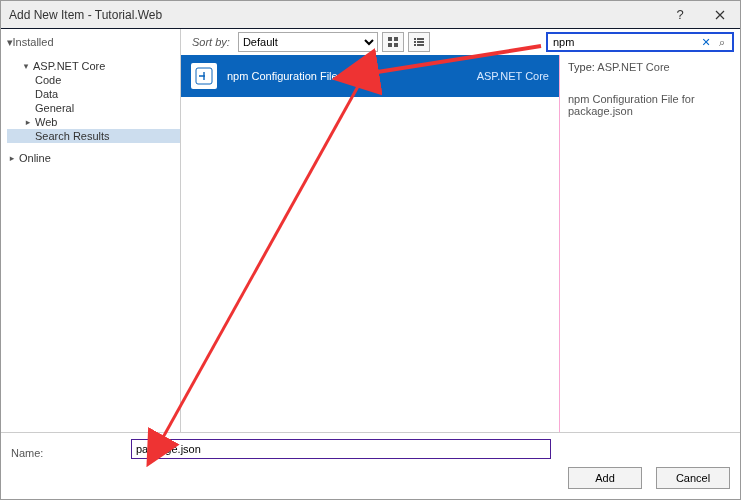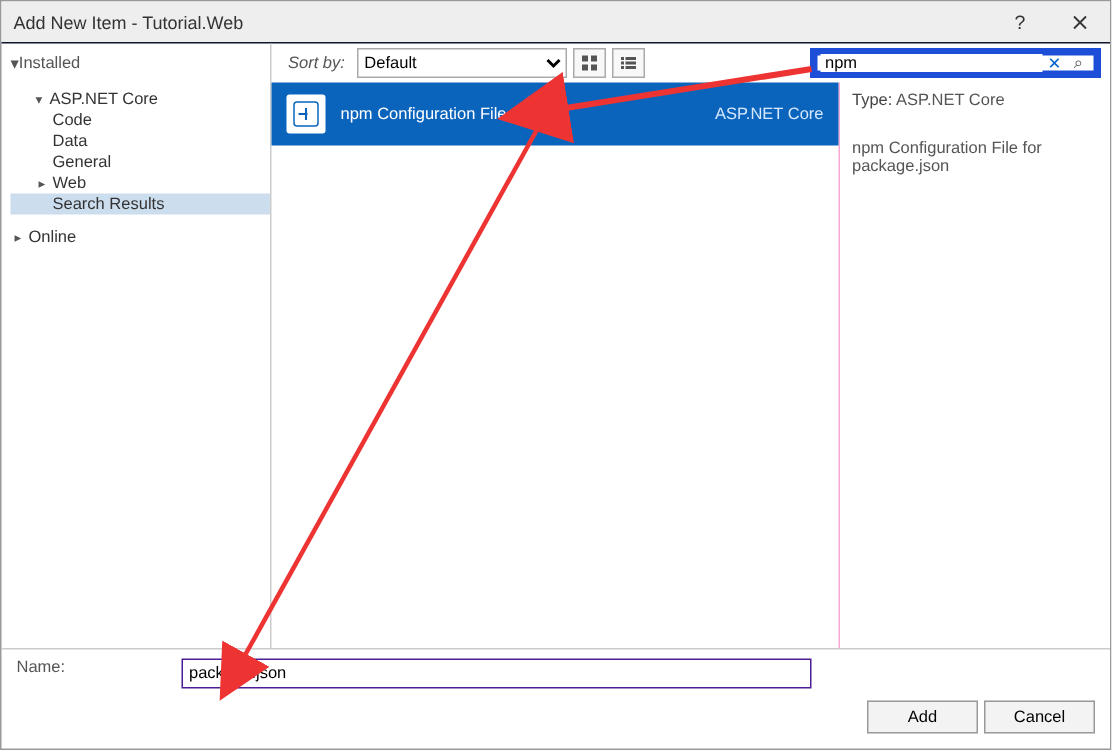--- a/index.html
+++ b/index.html
@@ -6,43 +6,43 @@
   body { background: #fff; }
   .window { width: 741px; height: 500px; border: 1px solid #999; background: #fff; display: flex; flex-direction: column; position: relative; }
   .titlebar { height: 28px; border-bottom: 1px solid #0f172a; display: flex; align-items: center; padding-left: 8px; font-size: 12px; color: #333; background: #eee; }
   .titlebar .spacer { flex: 1; }
   .titlebar .ctrl { width: 40px; height: 28px; display: flex; align-items: center; justify-content: center; font-size: 13px; color: #333; }
   .toolbar { height: 26px; display: flex; align-items: center; padding: 0 6px 0 0; font-size: 11px; color: #555; gap: 4px; }
   .toolbar .sidebar-top { width: 180px; padding-left: 6px; display:flex; align-items:center; height:100%; border-right:1px solid #ccc; }
   .sortlbl { margin-left: 7px; margin-right: 4px; font-style: italic; }
   .sortsel { width: 140px; height: 20px; font-size: 11px; border: 1px solid #aaa; background: #fff; }
   .viewbtn { width: 22px; height: 20px; border: 1px solid #aaa; display:flex; align-items:center; justify-content:center; background:#f8f8f8; }
-  .searchbox { flex: 0 0 170px; margin-left: auto; height: 20px; border: 5px solid #1d4ed8; display:flex; align-items:center; padding: 0 2px; }
+  .searchbox { flex: 0 0 170px; margin-left: auto; height: 20px; border: 2px solid #1d4ed8; display:flex; align-items:center; padding: 0 2px; }
   .searchbox input { border:none; outline:none; flex:1; font-size:11px; padding:0 3px; }
   .clrsearch, .srchicn { width:16px; text-align:center; font-size:11px; color:#555; }
   .clrsearch { color:#0066cc; }
   .main { flex: 1; display: flex; min-height: 0; }
   .sidebar { width: 180px; border-right: 1px solid #ccc; font-size: 11px; color: #333; padding: 4px 0 0 6px; }
   .tree-item { padding: 1px 0; display:flex; align-items:center; gap:2px; }
   .tree-item .tw { width:10px; display:inline-block; text-align:center; color:#555; font-size:9px; }
   .tree-item.sel { background:#cde; }
   .ind1 { padding-left: 14px; }
   .ind2 { padding-left: 28px; }
   .center { flex:1; border-right:1px solid #f9a8d4; position:relative; }
   .template { height:42px; background:#0a64bc; color:#fff; display:flex; align-items:center; font-size:11px; padding:0 10px; gap:10px; position:relative; }
   .template .icn { width:26px; height:26px; background:#fff; border-radius:2px; display:flex; align-items:center; justify-content:center; }
   .template .name { flex:1; }
   .template .tag { color:#d7e8ff; font-size:11px; }
   .details { width:180px; font-size:11px; color:#555; padding:6px 8px; }
   .details .lbl { font-weight:normal; color:#444; }
   .footer { border-top:1px solid #ccc; padding:6px 10px 10px 10px; display:flex; flex-direction:column; gap:8px; font-size:11px; }
-  .namerow { display:flex; align-items:flex-start; }
+  .namerow { display:flex; align-items:flex-end; gap:10px; }
   .namerow label { width:110px; color:#555; }
   .namerow input { flex:0 0 420px; height:20px; border:1px solid #4c1d95; font-size:11px; padding:0 4px; }
-  .btnrow { display:flex; justify-content:flex-end; gap:4px; }
+  .btnrow { display:flex; justify-content:flex-end; gap:14px; }
   .btn { width:74px; height:22px; font-size:11px; border:1px solid #999; background:#f3f3f3; }
   svg.anno { position:absolute; left:0; top:0; pointer-events:none; }
 </style>
 </head>
 <body>
 
 <div class="window">
 
   <div class="titlebar">
     <span>Add New Item - Tutorial.Web</span>

